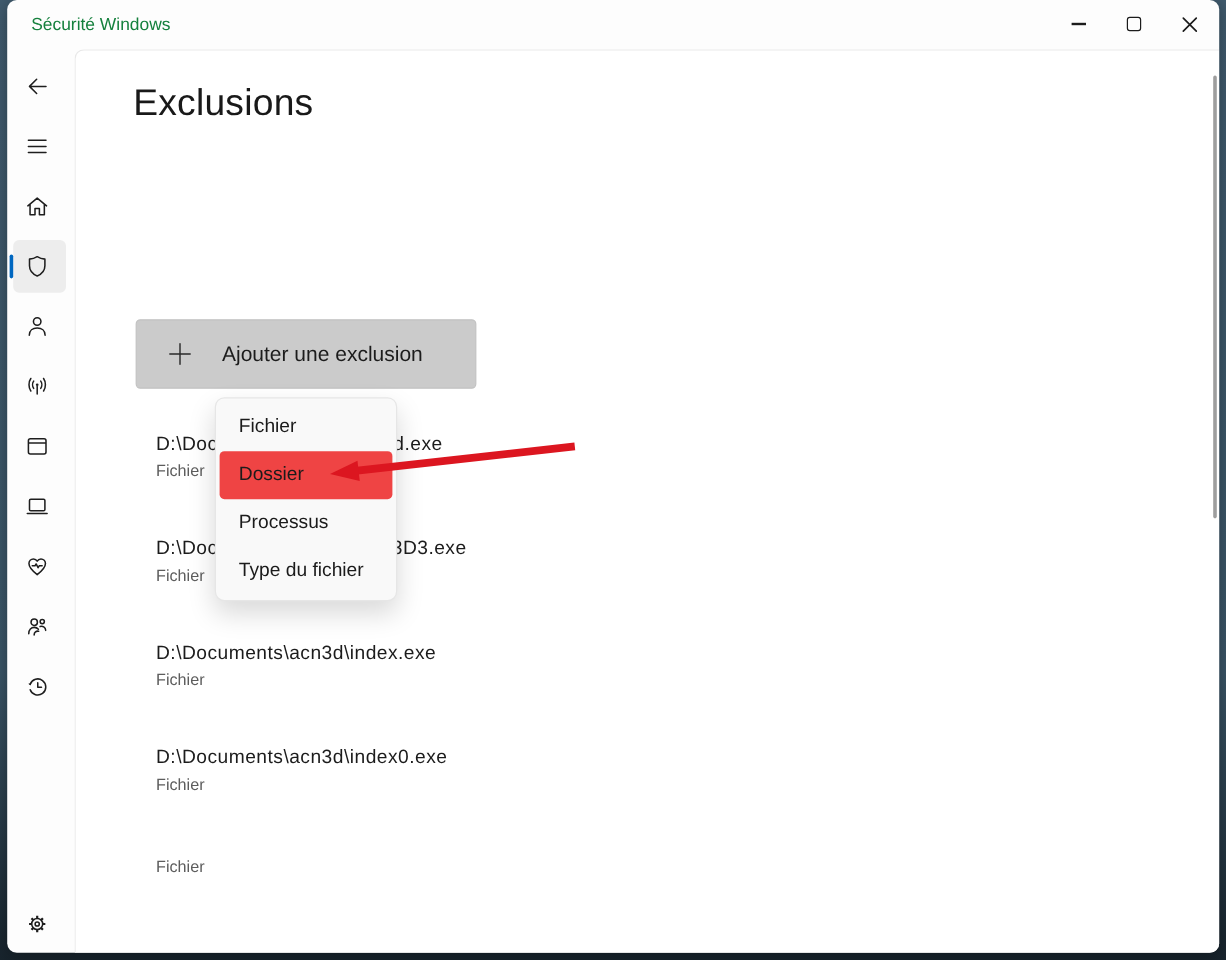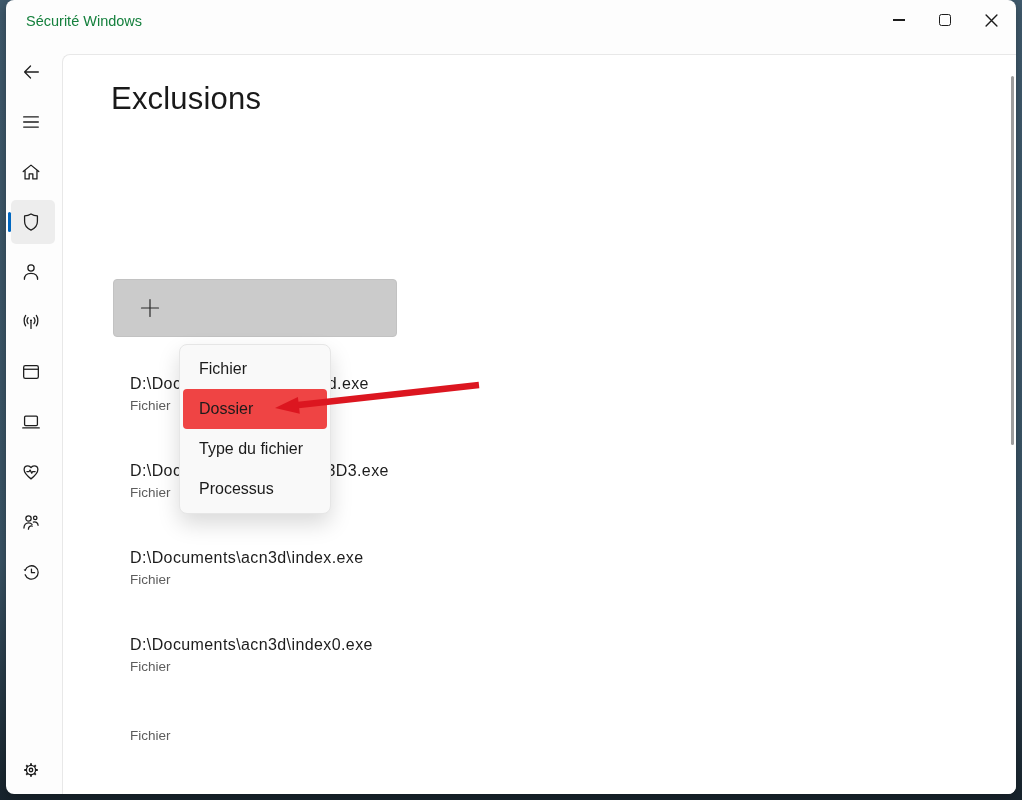--- a/index.html
+++ b/index.html
@@ -27,21 +27,20 @@
   
   .sidebar { position:absolute; left:0; top:42px; width:56px; bottom:0; }
   .nav-item { position:absolute; left:14px; width:22px; height:22px; }
   .sel-bg { position:absolute; left:5px; top:158px; width:44px; height:44px; border-radius:5px; background:#ededed; }
   .accent-pill { position:absolute; left:2px; top:170px; width:3px; height:20px; border-radius:2px; }
   
   .card {
     position:absolute; left:56px; top:41px; right:0; bottom:0;
     background:#ffffff; border-top:1px solid #e8e8e8; border-left:1px solid #e8e8e8;
     border-radius:8px 0 0 0;
-    margin-top:13px;
   }
   .page-title { position:absolute; left:48px; top:26px; font-size:31px; font-weight:300; color:#191919; letter-spacing:.2px; }
   .page-desc { position:absolute; left:49px; top:88px; width:852px; font-size:17px; line-height:25px; color:#404040; }
   .add-btn {
     position:absolute; left:50px; top:224px; width:284px; height:58px;
     background:#cbcbcb; border:1px solid #c2c2c2; border-radius:4px; cursor:default;
     display:flex; align-items:center; text-align:left;
   }
   .add-btn .plus { margin-left:25px; width:22px; height:22px; }
   .add-btn .lbl { margin-left:24px; font-size:17.5px; color:#1c1c1c; }
@@ -170,20 +169,21 @@
     </div>
   </div>
 
   <div class="card">
     <h1 class="page-title">Exclusions</h1>
 
     <button class="add-btn">
       <svg class="icon plus" width="22" height="22" viewBox="0 0 22 22" fill="none" stroke="#2a2a2a" stroke-width="1.2" stroke-linecap="round">
           <path d="M11 2.5 V19.5 M2.5 11 H19.5"></path>
         </svg>
+      <span class="lbl">Ajouter une exclusion</span>
     </button>
 
     <div class="excl" style="top:320px">
       <div class="path">D:\Documents\acn3d\acn3d.exe</div>
       <div class="kind">Fichier</div>
     </div>
     <div class="excl" style="top:407px">
       <div class="path">D:\Documents\acn3d\ACN3D3.exe</div>
       <div class="kind">Fichier</div>
     </div>
@@ -195,22 +195,22 @@
       <div class="path">D:\Documents\acn3d\index0.exe</div>
       <div class="kind">Fichier</div>
     </div>
     <div class="excl" style="top:668px">
       <div class="kind">Fichier</div>
     </div>
 
     <div class="menu">
       <div class="menu-item">Fichier</div>
       <div class="menu-item hl">Dossier</div>
+      <div class="menu-item">Processus</div>
       <div class="menu-item">Type du fichier</div>
-      <div class="menu-item">Processus</div>
     </div>
 
     <svg class="arrow-layer" width="954" height="752" viewBox="0 0 954 752">
       <line x1="416" y1="330" x2="233" y2="350.3" stroke="#dc1620" stroke-width="6.5"></line>
       <path d="M212 353 L234.9 341.9 L236.8 358.8 Z" fill="#dc1620"></path>
     </svg>
 
     <div class="scrollbar"></div>
   </div>
 

